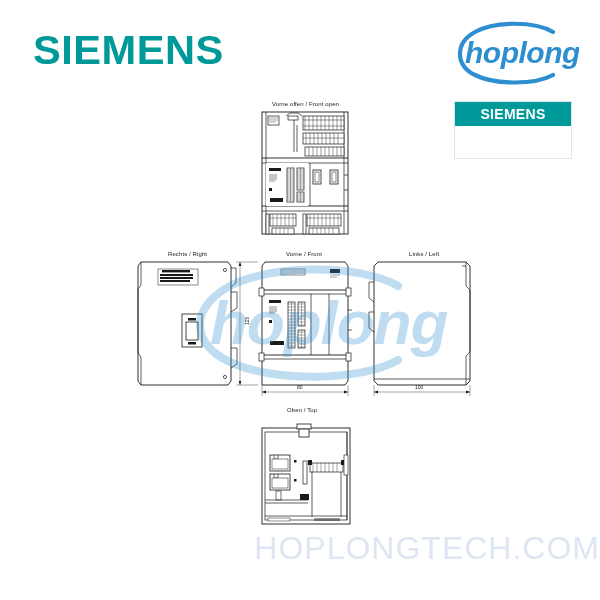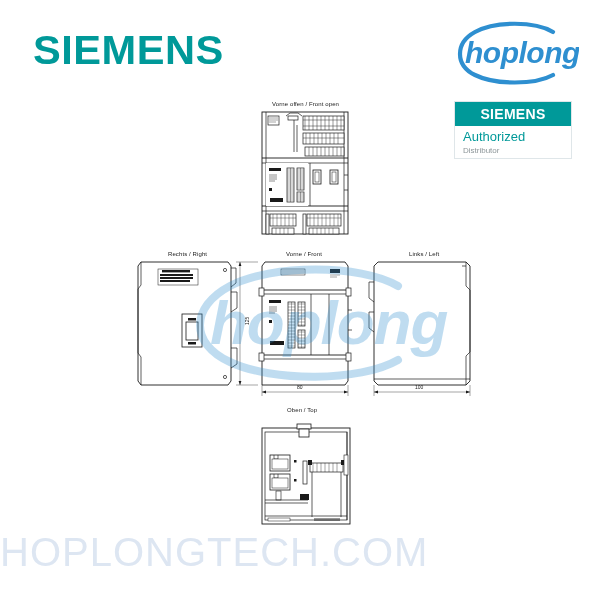--- a/index.html
+++ b/index.html
@@ -93,23 +93,23 @@
     width: 270px;
     height: 120px;
     opacity: 0.30;
     pointer-events: none;
   }
   #watermark-url {
     position: absolute;
     left: 0;
     top: 530px;
     width: 600px;
-    text-align: left;
-    font-family: "Liberation Sans", sans-serif;
-    font-size: 40px;
+    text-align: right;
+    font-family: "Liberation Sans", sans-serif;
+    font-size: 32px;
     letter-spacing: 1px;
     color: #dde6f2;
     pointer-events: none;
   }
 
   
   #drawing-canvas {
     position: absolute;
     left: 0;
     top: 0;
@@ -156,24 +156,20 @@
       <path d="M 104 14 C 86 3, 46 3, 26 14 C 6 25, 6 47, 26 57 C 46 67, 86 67, 104 57"></path>
     </g>
 
     <text x="16" y="45" font-family="'Liberation Sans', sans-serif" font-size="30" font-style="italic" font-weight="bold" fill="#2e8fd0" letter-spacing="-0.5">hoplong</text>
   </svg>
 </div>
 
 <div id="distributor-badge">
   <div id="badge-header">
     <span id="badge-header-text">SIEMENS</span>
-  </div>
-  <div id="badge-body">
-    <div id="badge-authorized">Authorized</div>
-    <div id="badge-distributor">Distributor</div>
   </div>
 </div>
 
 <svg id="drawing-canvas" viewBox="0 0 600 600" xmlns="http://www.w3.org/2000/svg">
 
   <g fill="none" stroke="#1a1a1a" stroke-width="0.7">
 
     <g>
 
       <rect x="262" y="112" width="86" height="122" fill="#ffffff" stroke-width="0.9"></rect>

